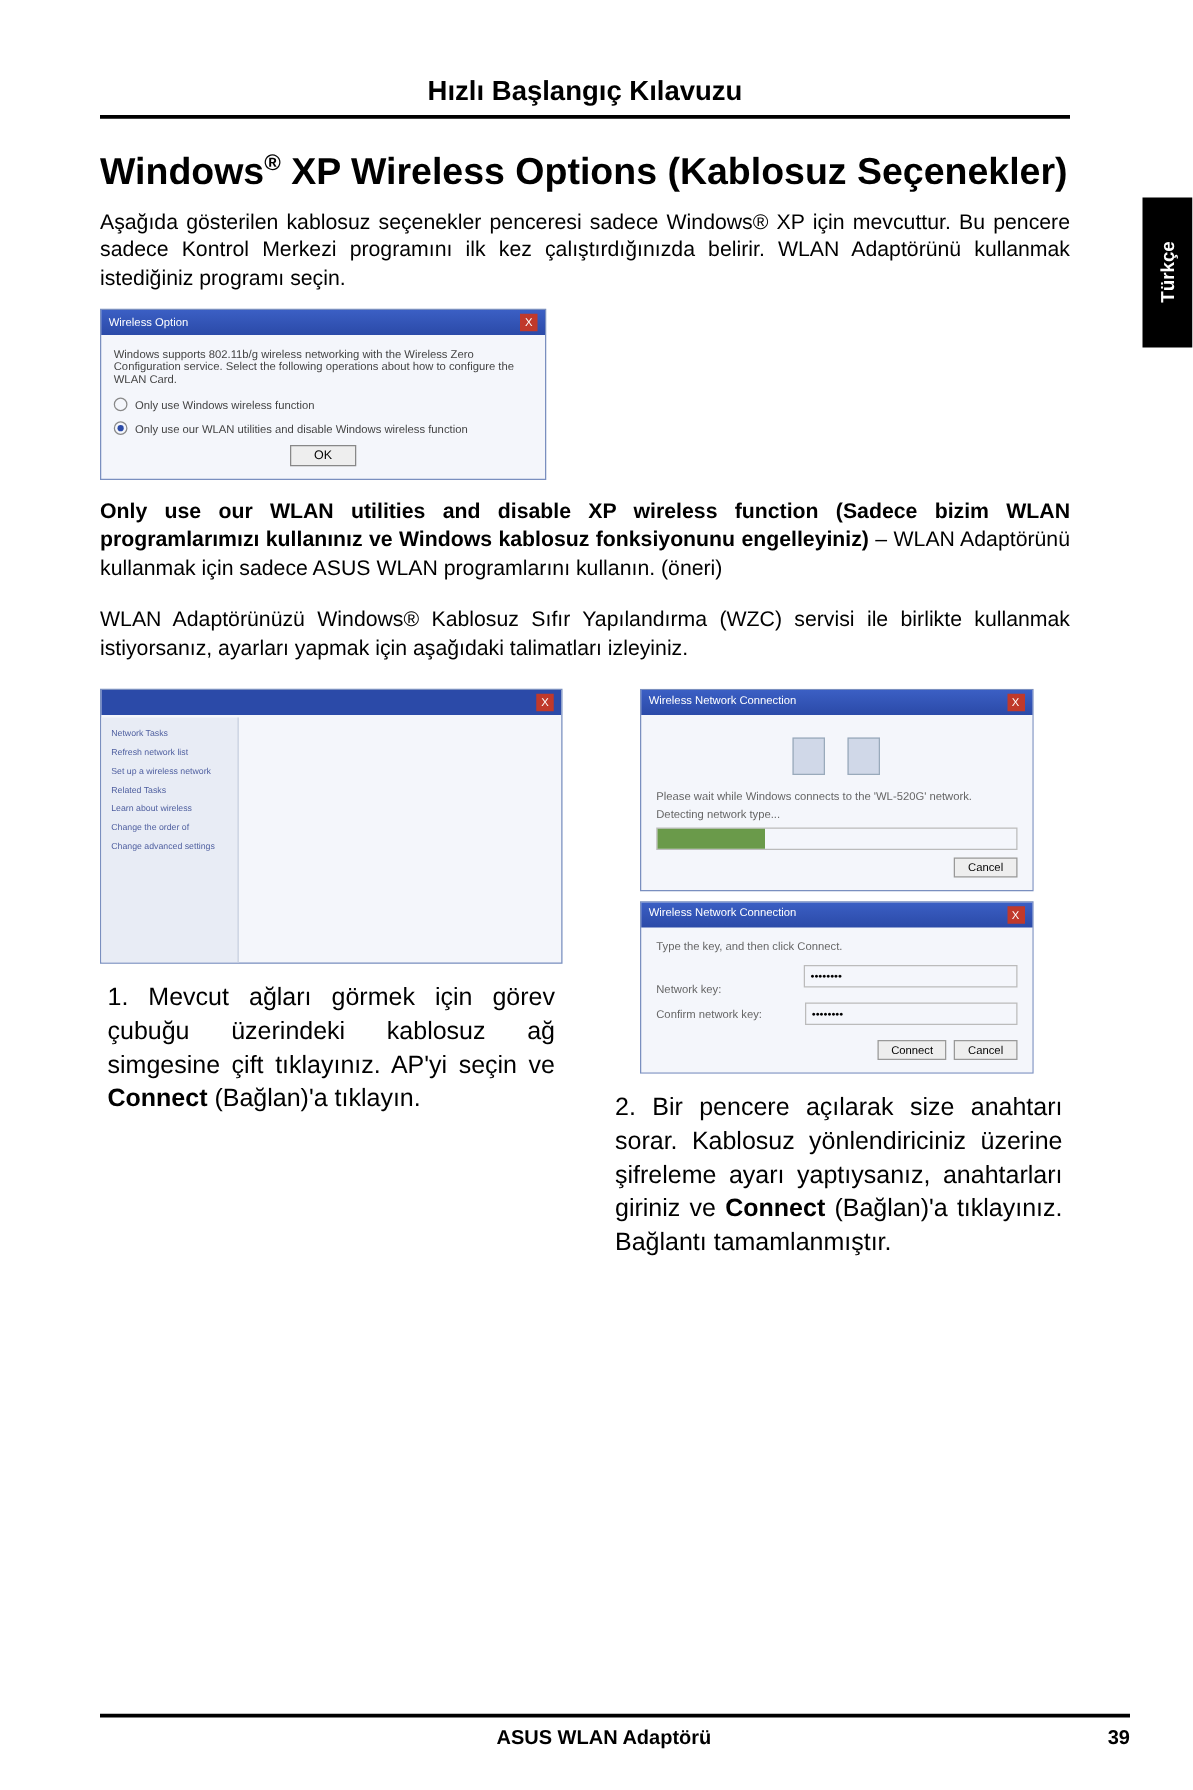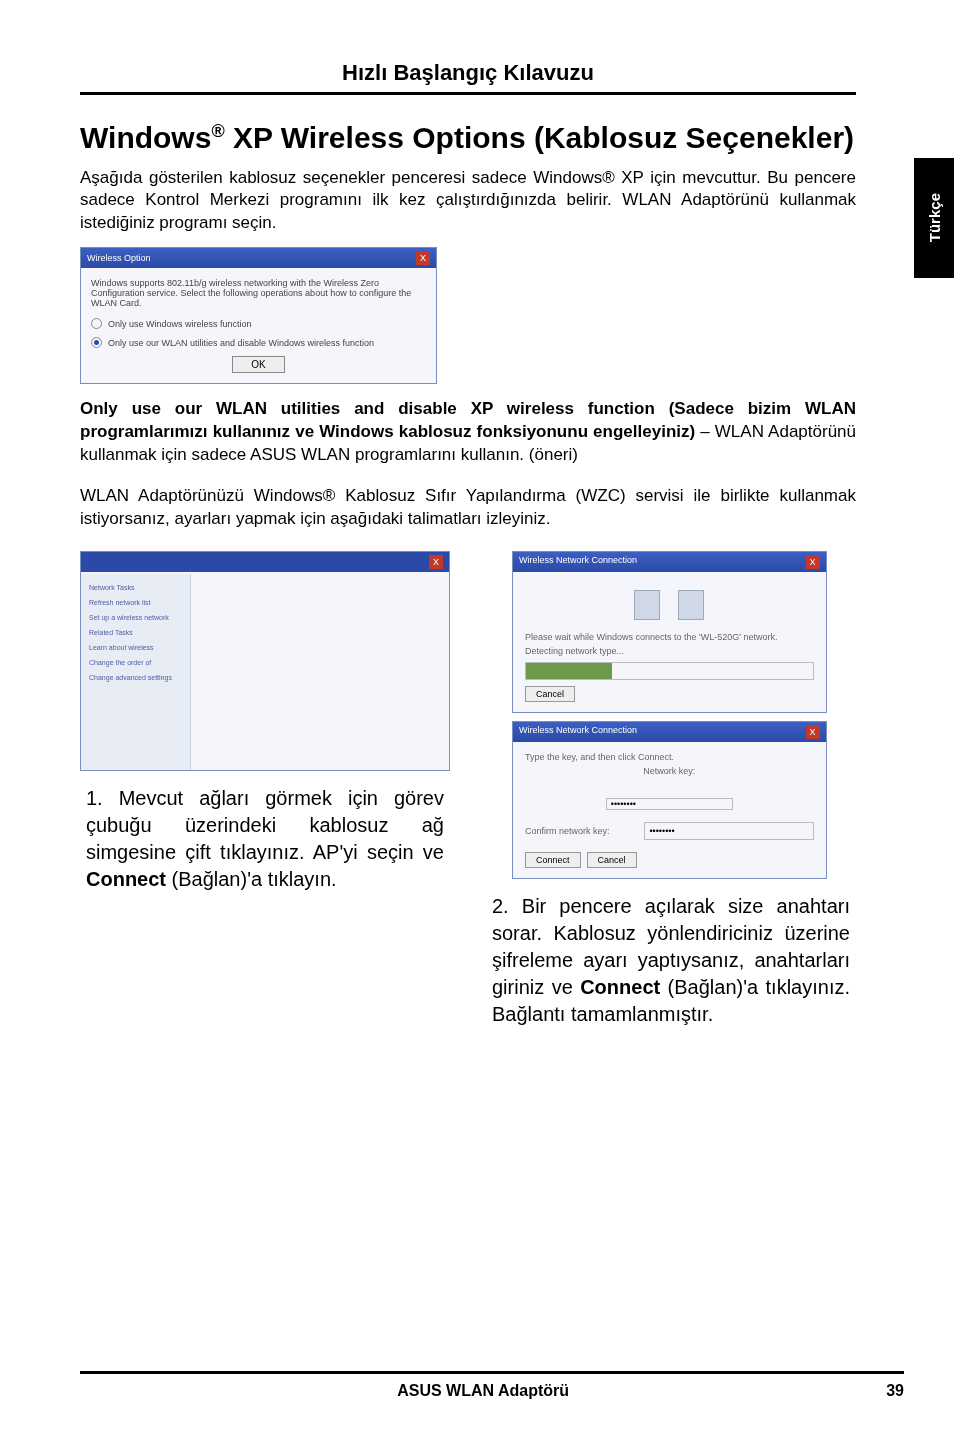--- a/index.html
+++ b/index.html
@@ -35,21 +35,21 @@
   .wiz-main { position:absolute; left:110px; right:0; top:22px; bottom:0; padding:8px; }
   .wiz-main strong { color:#444; font-size:9px; display:block; margin-bottom:4px; }
   .wiz-row { border:1px solid #ccc; height:18px; margin:6px 0; display:flex; align-items:center; padding:0 4px; gap:4px; }
   .wiz-ant { width:10px; height:12px; background:#8fae6a; display:inline-block; }
   .conn-top { background:linear-gradient(#3b5fc4,#2b4aa8); color:#fff; padding:3px 6px; display:flex; justify-content:space-between; font-size:9px; }
   .conn-body { padding:10px 12px; }
   .conn-icons { display:flex; justify-content:center; gap:18px; margin:8px 0 12px; }
   .conn-icon { width:26px; height:30px; background:#d0d8e8; border:1px solid #9ab; }
   .conn-field { border:1px solid #bbb; height:18px; margin:6px 0; display:flex; align-items:center; }
   .conn-field input { border:none; flex:1; font-size:9px; padding:0 4px; background:transparent; }
-  .conn-btns { display:flex; gap:6px; margin-top:6px; }
+  .conn-btns { display:flex; justify-content:flex-end; gap:6px; margin-top:6px; }
   .conn-btns button { border:1px solid #999; background:#eee; font-size:9px; padding:2px 10px; }
   .step-caption { font-size:20px; line-height:1.35; margin-top:14px; text-align:justify; padding:0 6px; }
   .footer { position:absolute; left:0; right:0; bottom:32px; padding:0 50px 0 80px; }
   .footer-rule { border:none; border-top:3px solid #000; margin-bottom:8px; }
   .footer-row { display:flex; justify-content:space-between; font-size:16px; font-weight:bold; }
   .bold { font-weight:bold; }
 </style>
 </head>
 <body>
 
@@ -146,21 +146,21 @@
           </div>
         </div>
 
         <div class="screenshot">
           <div class="conn-top">
             <span>Wireless Network Connection</span>
             <span class="scr-close">X</span>
           </div>
           <div class="conn-body">
             <div style="margin-bottom:4px;">Type the key, and then click Connect.</div>
-            <div style="display:flex; align-items:center; gap:16px;flex-direction:column;">
+            <div style="display:flex; align-items:flex-end; gap:3px;">
               <span style="flex:0 0 40%;">Network key:</span>
               <div class="conn-field" style="flex:1;">
                   <input type="password" value="••••••••" style="">
                 </div>
             </div>
             <div style="display:flex; align-items:center; gap:4px;">
               <span style="flex:0 0 40%;">Confirm network key:</span>
               <div class="conn-field" style="flex:1;">
                   <input type="password" value="••••••••" style="">
                 </div>

